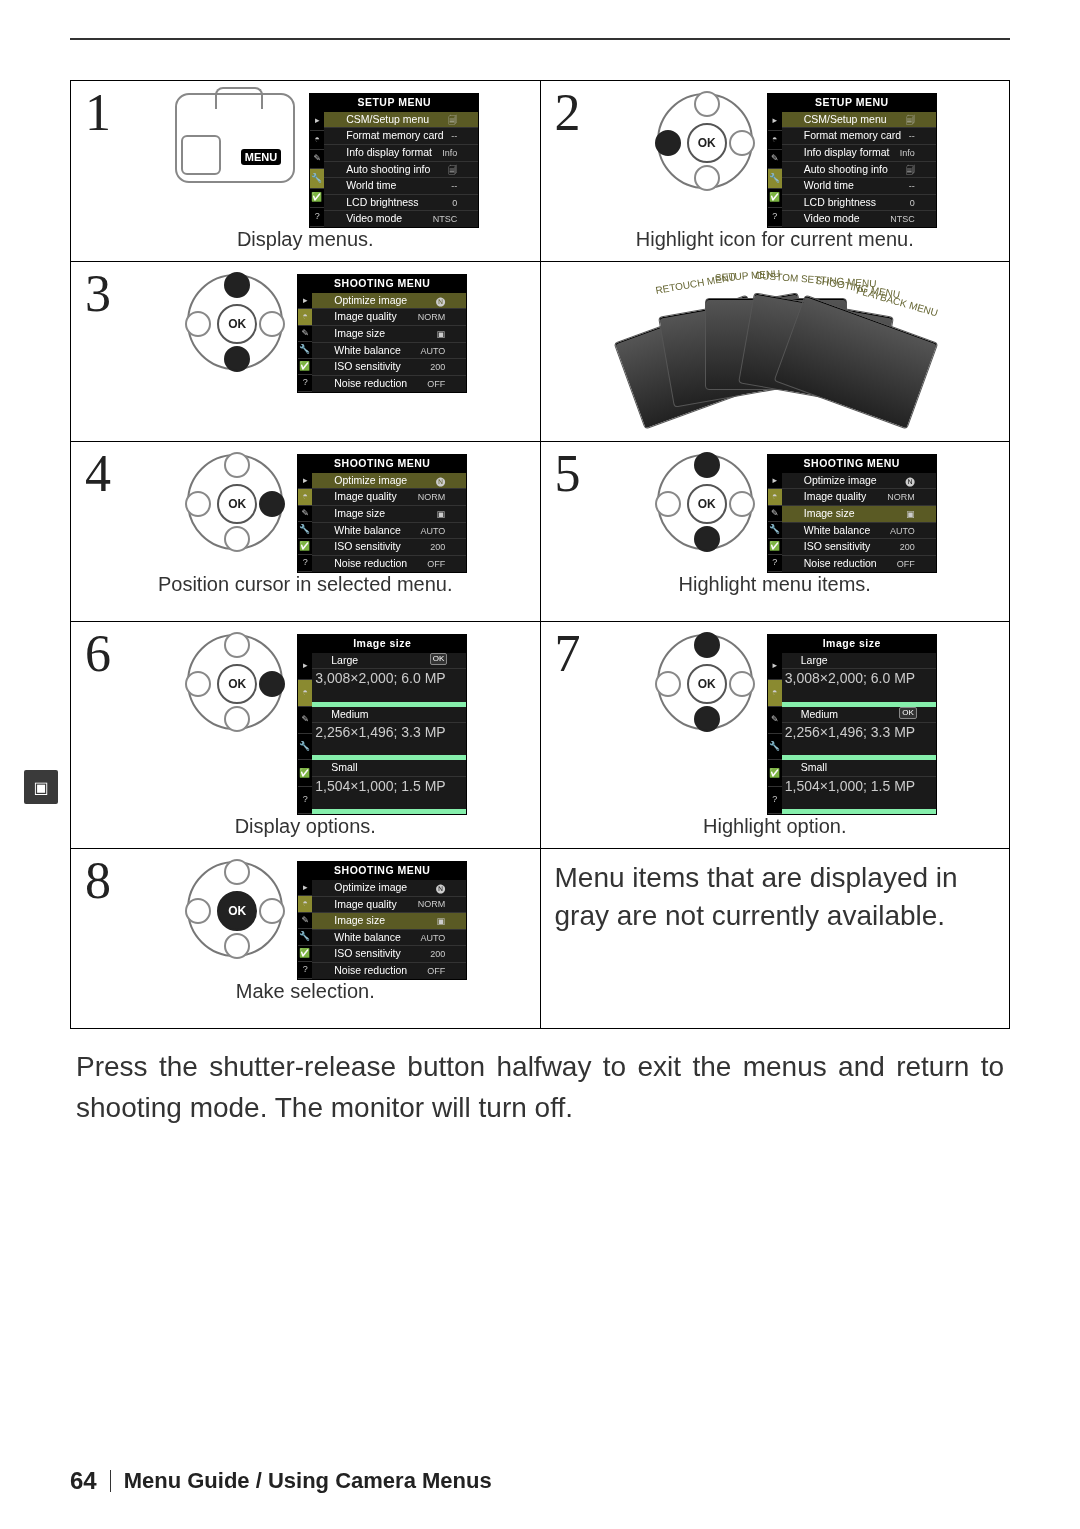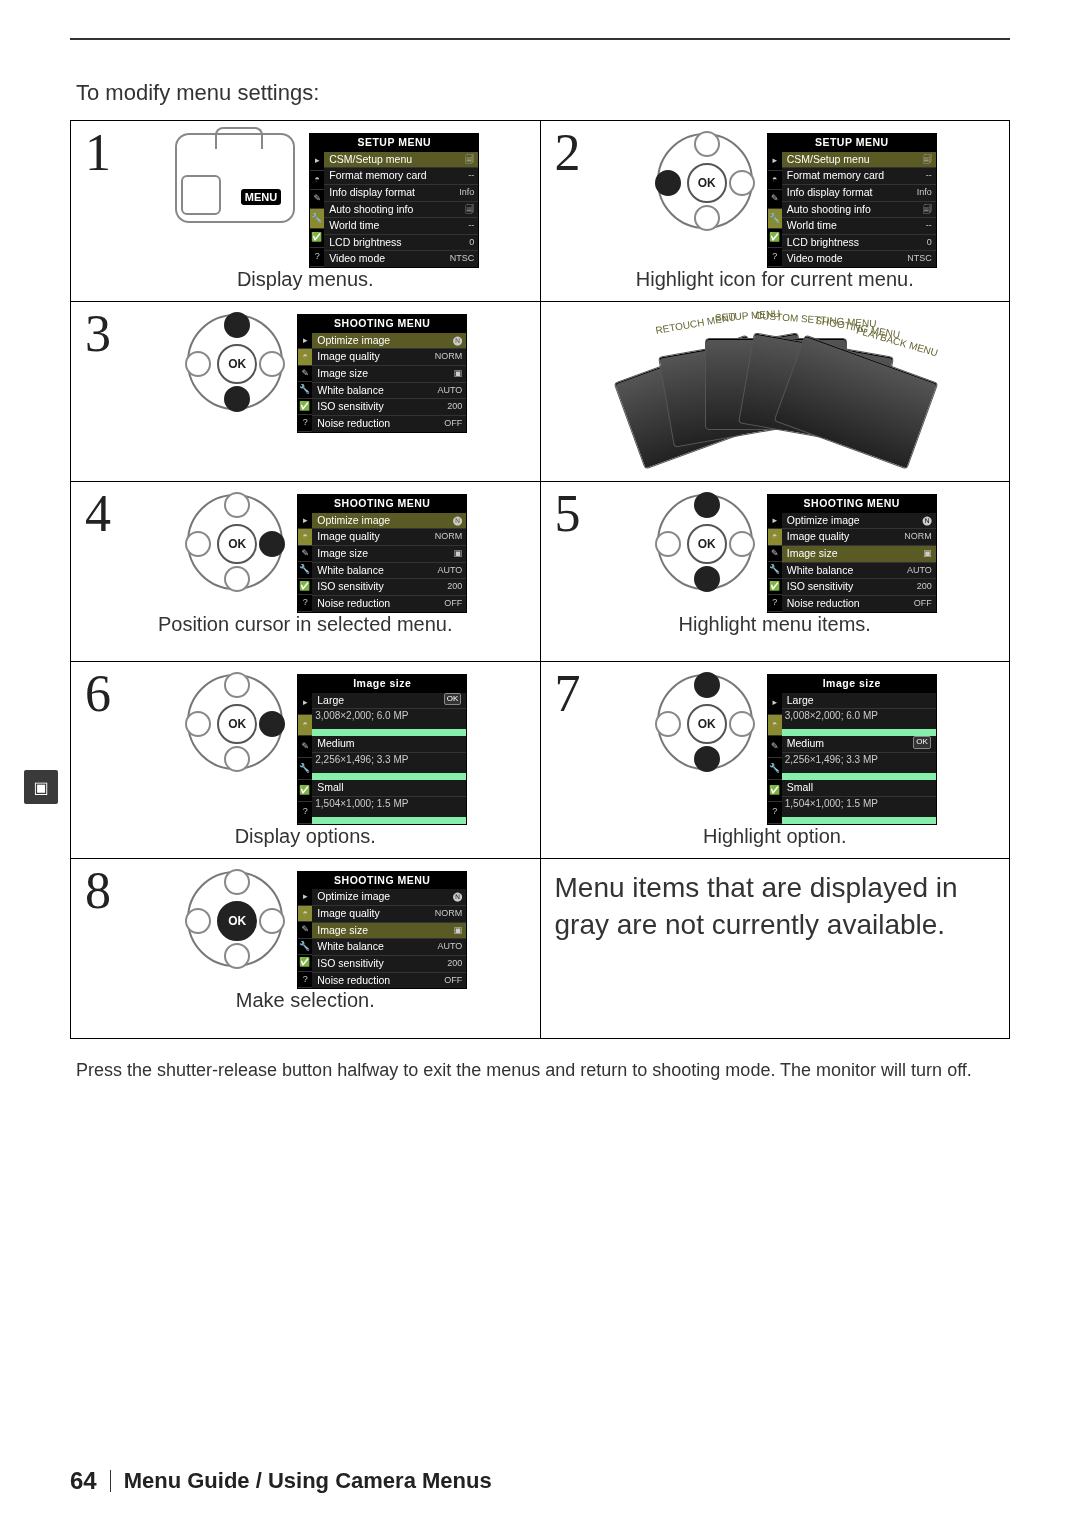--- a/index.html
+++ b/index.html
@@ -26,51 +26,50 @@
   .dpad .hl{background:#222;border-color:#222}
   .dpad .hl-center{background:#222;color:#fff;border-color:#222}
   .cambody{width:120px;height:90px;position:relative}
   .cambody .outline{position:absolute;inset:0;border:2px solid #888;border-radius:14px}
   .cambody .lens{position:absolute;left:6px;top:42px;width:36px;height:36px;border:2px solid #888;border-radius:6px}
   .cambody .prism{position:absolute;left:40px;top:-6px;width:44px;height:20px;border:2px solid #888;border-bottom:none;border-radius:8px 8px 0 0}
   .cambody .menu{position:absolute;right:14px;top:56px;font-size:11px;font-weight:700;color:#fff;background:#000;padding:2px 4px;border-radius:3px}
   
   .lcd{width:168px;border:1px solid #000;background:#1a1a1a;color:#fff;font-size:10.5px;line-height:1.3;padding:0;align-self:flex-start}
   .lcd .title{background:#000;color:#fff;text-align:center;font-weight:700;padding:2px 0;font-size:10.5px;letter-spacing:.5px}
-  .lcd .row{display:flex;align-items:center;border-bottom:1px solid #333;padding:1px 2px;justify-content:space-between}
+  .lcd .row{display:flex;align-items:flex-end;border-bottom:1px solid #333;padding:1px 19px;justify-content:space-between}
   .lcd .row:last-child{border-bottom:none}
   .lcd .row .l{flex:1;padding-left:3px}
   .lcd .row .r{font-size:9px;color:#ccc;padding-right:2px}
   .lcd .row.hl{background:#5a5a24;color:#fff}
   .lcd .side{display:flex}
   .lcd .tabcol{width:14px;display:flex;flex-direction:column;background:#000}
   .lcd .tab{flex:1;border-bottom:1px solid #333;display:flex;align-items:center;justify-content:center;font-size:9px;color:#ccc}
   .lcd .tab.active{background:#8a8a30}
   .lcd .content{flex:1}
-  .lcd .opt-main{padding:1px 5px;border-bottom:1px solid #333}
-  .lcd .opt-sub{font-size:10px;color:#ccc;padding:0 3px 7px 3px;border-bottom:7px solid #86efac}
+  .lcd .opt-main{padding:1px 19px;border-bottom:1px solid #333}
+  .lcd .opt-sub{font-size:14px;color:#ccc;padding:0 3px 14px 3px;border-bottom:5px solid #86efac}
   .lcd .opt-ok{float:right;background:#333;border:1px solid #888;border-radius:2px;font-size:8px;padding:0 2px;margin-top:-1px}
   
   .fan{width:320px;height:150px;position:relative;margin:0 auto}
   .fan .card{position:absolute;width:140px;height:90px;border:1px solid #555;background:linear-gradient(180deg,#555,#222);border-radius:4px;box-shadow:0 1px 0 #000 inset}
   .fan .lbl{position:absolute;font-size:10px;color:#663;transform:rotate(-10deg);white-space:nowrap}
   
   .bookmark{position:absolute;left:24px;top:770px;width:34px;height:34px;background:#3a3a3a;color:#fff;display:flex;align-items:center;justify-content:center;font-size:16px;border-radius:2px}
-  .outro{font-size:18px;color:#333;margin:18px 6px 0 6px;line-height:1.45;text-align:justify}
+  .outro{font-size:28px;color:#333;margin:18px 6px 0 6px;line-height:1.45;text-align:justify}
   .footer{position:absolute;left:70px;bottom:34px;display:flex;align-items:center;gap:13px}
   .footer .pn{font-size:24px;font-weight:700}
   .footer .sep{width:1px;height:22px;background:#333}
   .footer .ft{font-size:22px;font-weight:700}
 </style>
 </head>
 <body>
 
 <div class="page">
   <div class="top-rule"></div>
-  <p class="intro">To modify menu settings:</p>
 
   <div class="bookmark">▣</div>
 
   <div class="grid">
 
     <div class="row">
       <div class="cell half">
         <div class="stepnum">1</div>
         <div class="body-row">
           <div class="cambody">

